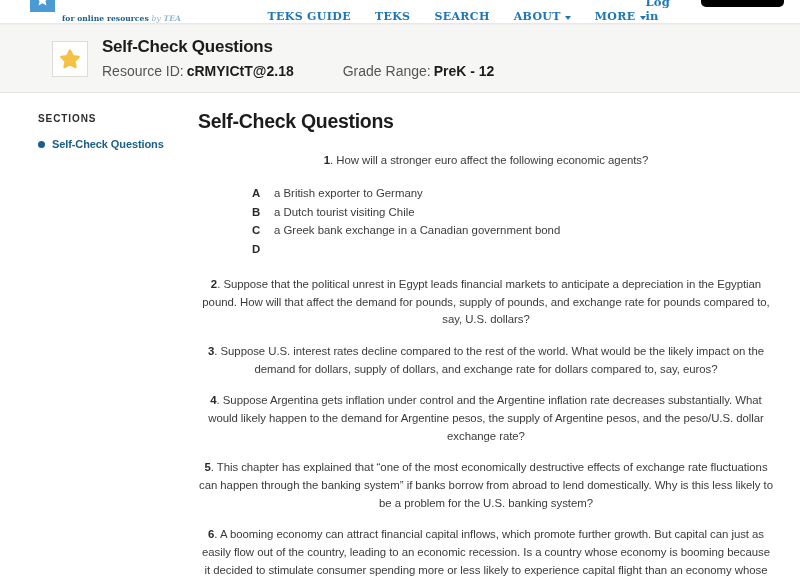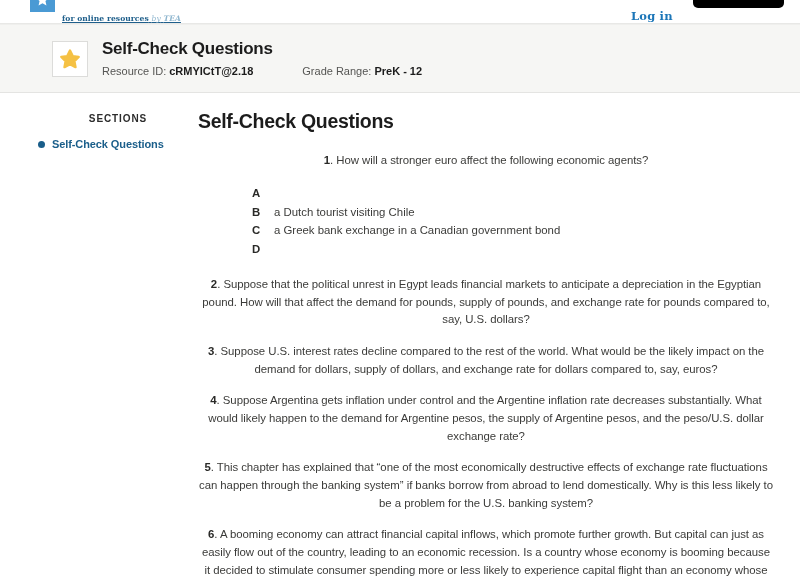--- a/index.html
+++ b/index.html
@@ -64,21 +64,20 @@
     line-height: 1.05;
   }
   .brand-sub {
     display: block;
     font-family: "DejaVu Serif", serif;
     font-size: 7.6px;
     font-weight: bold;
     color: #1f5f8b;
     letter-spacing: 0.05px;
     margin-top: 19px;
-    text-decoration: underline;
   }
   .brand-sub .by {
     color: #8fb6cf;
     font-weight: normal;
     font-style: italic;
   }
   .brand-sub .tea {
     color: #8fb6cf;
     font-style: italic;
     font-weight: bold;
@@ -169,21 +168,21 @@
     font-size: 17px;
     font-weight: bold;
     color: #1c1c1c;
     letter-spacing: -0.25px;
     line-height: 1.1;
   }
   .banner-meta {
     margin-top: 7px;
     display: flex;
     align-items: baseline;
-    font-size: 11px;
+    font-size: 14px;
     color: #555553;
   }
   .meta-label { color: #555553; }
   .meta-value { color: #1c1c1c; font-weight: bold; margin-left: 3px; }
   .meta-grade { margin-left: 49px; display: flex; align-items: baseline; }
 
   
   .page {
     display: flex;
     padding-top: 18px;
@@ -193,21 +192,20 @@
     flex: 0 0 198px;
     padding-left: 38px;
     padding-top: 2px;
   }
   .sidebar-heading {
     font-size: 10px;
     font-weight: bold;
     color: #2c2c2c;
     letter-spacing: 0.9px;
     margin-bottom: 14px;
-    text-align: center;
   }
   .sidebar-item {
     display: flex;
     align-items: center;
     gap: 7px;
     cursor: pointer;
   }
   .sidebar-bullet {
     width: 7px; height: 7px;
     border-radius: 50%;
@@ -272,20 +270,39 @@
       <svg width="15" height="15" viewBox="0 0 24 24" aria-hidden="true">
         <polygon fill="#ffffff" points="12,2.2 14.9,8.9 22.2,9.6 16.7,14.5 18.3,21.6 12,17.8 5.7,21.6 7.3,14.5 1.8,9.6 9.1,8.9"></polygon>
       </svg>
     </span>
     <span class="brand-text">
       <span class="brand-title">Texas Gateway</span>
       <span class="brand-sub"><span>for online resources</span> <span class="by">by</span> <span class="tea">TEA</span></span>
     </span>
   </a>
 
+  <div class="nav-links">
+    <a class="nav-link">
+        <span>TEKS GUIDE</span>
+      </a>
+    <a class="nav-link">
+        <span>TEKS</span>
+      </a>
+    <a class="nav-link">
+        <span>SEARCH</span>
+      </a>
+    <a class="nav-link">
+        <span>ABOUT</span>
+        <span class="caret"></span>
+      </a>
+    <a class="nav-link">
+        <span>MORE</span>
+        <span class="caret"></span>
+      </a>
+  </div>
 
   <div class="nav-right">
     <a class="login-link">Log in</a>
     <button class="signup-btn">Sign Up</button>
   </div>
 </div>
 
 <div class="banner">
   <div class="banner-icon">
     <svg width="24" height="24" viewBox="0 0 24 24" aria-hidden="true">
@@ -317,20 +334,21 @@
   </aside>
 
   <main class="content">
     <h1 class="content-title">Self-Check Questions</h1>
 
     <p class="q"><span class="num">1</span><span>. How will a stronger euro affect the following economic agents?</span></p>
 
     <div class="options">
       <div class="option">
           <span class="option-letter">A</span>
+          <span>a British exporter to Germany</span>
         </div>
       <div class="option">
           <span class="option-letter">B</span>
           <span>a Dutch tourist visiting Chile</span>
         </div>
       <div class="option">
           <span class="option-letter">C</span>
           <span>a Greek bank exchange in a Canadian government bond</span>
         </div>
       <div class="option">

